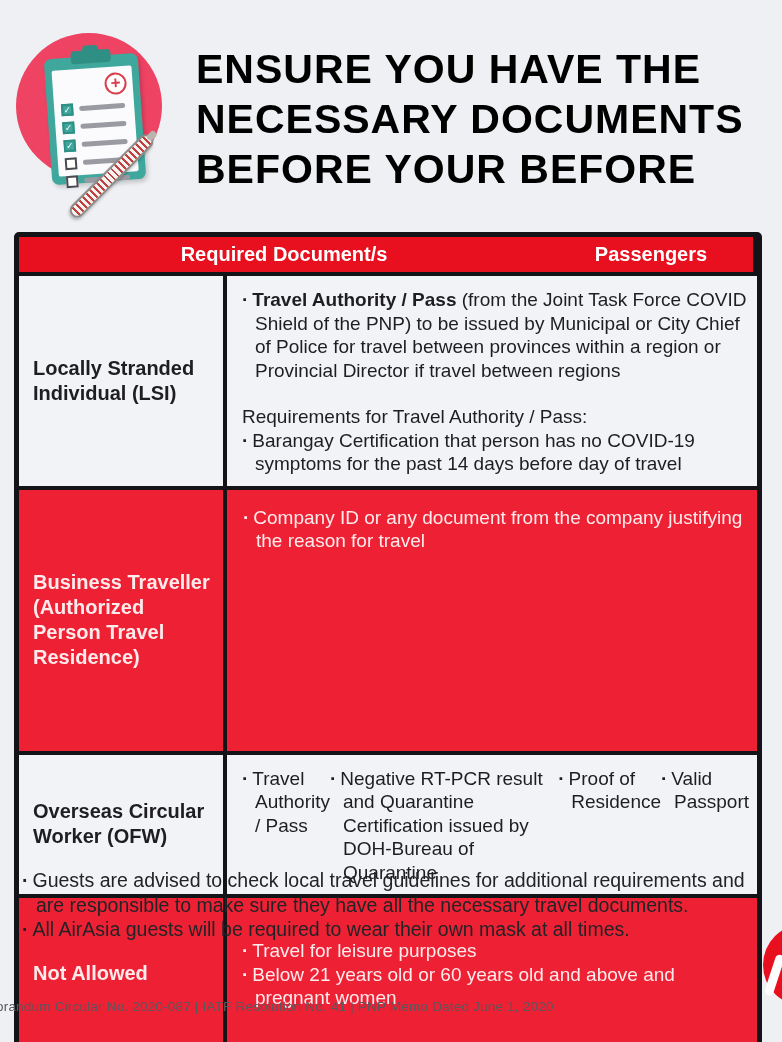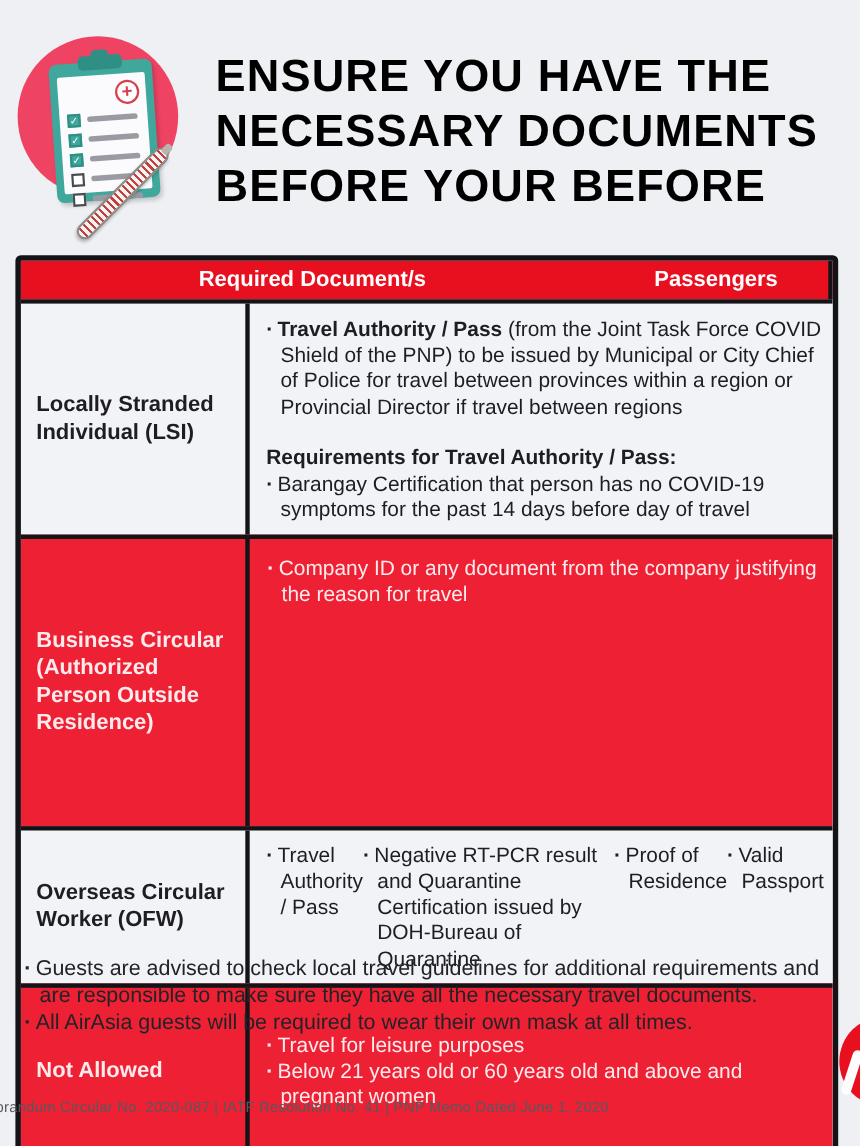--- a/index.html
+++ b/index.html
@@ -68,21 +68,21 @@
   .th-documents { flex:1; }
   .trow { display:flex; border-top:4px solid #141418; }
   .trow.light { background:#f2f3f7; color:#1e1e22; }
   .trow.red   { background:#ee2134; color:#ffeaec; }
   .pcell { width:208px; flex:none; border-right:4px solid #141418; display:flex; align-items:center; padding:10px 6px 10px 14px; }
   .pname { font-weight:bold; font-size:20px; line-height:25px; }
   .dcell { flex:1; padding:12px 8px 10px 15px; font-size:19px; line-height:23.5px; }
   .bullet { padding-left:13px; text-indent:-13px; }
   .dot { font-weight:bold; margin-right:4px; }
   .lead { font-weight:bold; }
-  .req-heading { font-weight:bold; }
+  .req-heading { font-weight:normal; }
   .spacer { height:23px; }
   .trow:nth-of-type(2) { min-height:265px; }
   .trow:nth-of-type(2) .dcell { padding-top:16px;padding-left:16px; }
   .trow:nth-of-type(3) { min-height:98px; }
   .trow:nth-of-type(3) .dcell { display:flex; flex-direction:row; justify-content:center; }
   .trow:nth-of-type(4) { min-height:155px; }
   .trow:nth-of-type(4) .dcell { display:flex; flex-direction:column; justify-content:center; }
   .trow:nth-of-type(5) { min-height:95px; }
   .trow:nth-of-type(5) .dcell { display:flex; flex-direction:column; justify-content:center; }
 
@@ -158,21 +158,21 @@
         </div>
         <div class="cell dcell">
           <div class="bullet"><span class="dot">·</span><span class="lead">Travel Authority / Pass</span> (from the Joint Task Force COVID Shield of the PNP) to be issued by Municipal or City Chief of Police for travel between provinces within a region or Provincial Director if travel between regions</div>
           <div class="spacer"></div>
           <div class="req-heading">Requirements for Travel Authority / Pass:</div>
           <div class="bullet"><span class="dot">·</span>Barangay Certification that person has no COVID-19 symptoms for the past 14 days before day of travel</div>
         </div>
       </div>
       <div class="trow red">
         <div class="cell pcell">
-          <div class="pname">Business Circular (Authorized Person Outside Residence)</div>
+          <div class="pname">Business Traveller (Authorized Person Travel Residence)</div>
         </div>
         <div class="cell dcell">
           <div class="bullet"><span class="dot">·</span>Company ID or any document from the company justifying the reason for travel</div>
         </div>
       </div>
       <div class="trow light">
         <div class="cell pcell">
           <div class="pname">Overseas Circular Worker (OFW)</div>
         </div>
         <div class="cell dcell">

